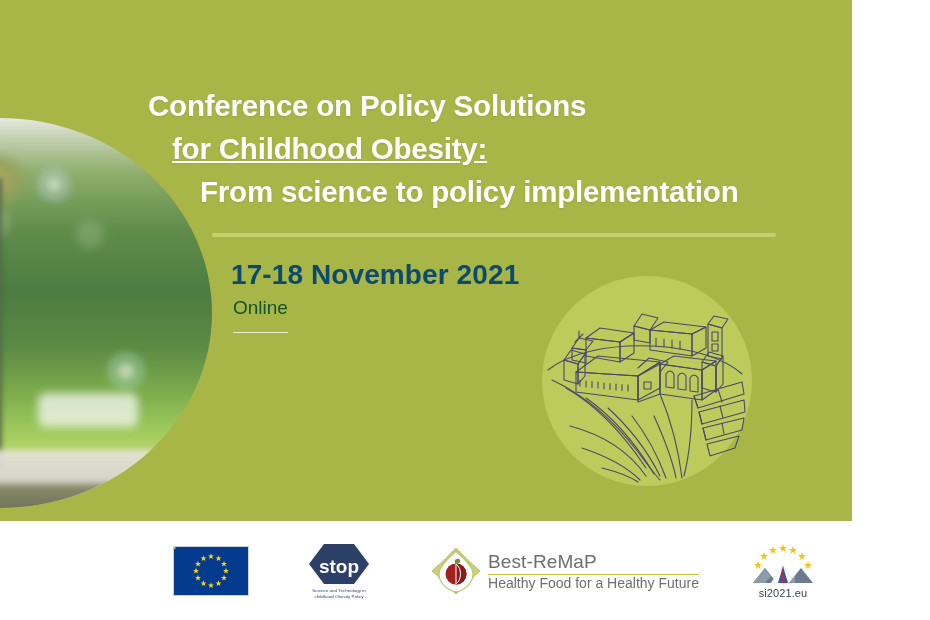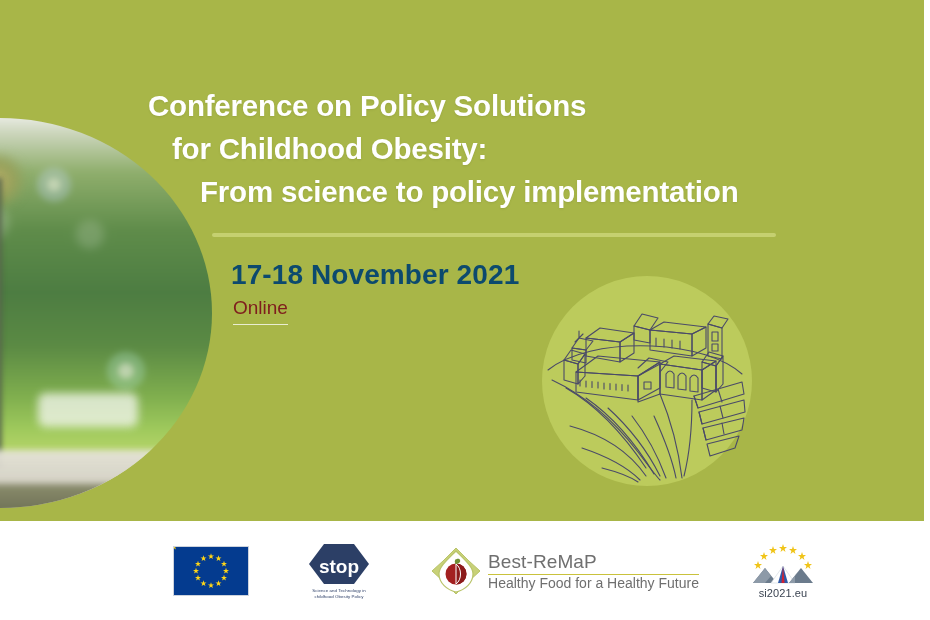--- a/index.html
+++ b/index.html
@@ -2,21 +2,21 @@
 <html><head>
 <meta charset="utf-8">
 <style>
   html,body{margin:0;padding:0;}
   body{
     width:930px;height:620px;overflow:hidden;
     font-family:"Liberation Sans","DejaVu Sans",sans-serif;
     background:#ffffff;
   }
   .banner{
-    position:relative;width:924px;height:620px;overflow:hidden;
+    position:relative;width:852px;height:620px;overflow:hidden;
     background:#ffffff;
   }
   
   .hero{
     position:absolute;left:0;top:0;width:930px;height:521px;
     background:#a8b648;overflow:hidden;
   }
   
   .photo-mask{
     position:absolute;left:-212px;top:118px;
@@ -76,36 +76,36 @@
     filter:blur(3px);
   }
   
   .title{
     position:absolute;left:140px;top:84px;width:700px;
     color:#ffffff;font-weight:bold;font-size:29.5px;line-height:43px;
     letter-spacing:-0.2px;
     text-shadow:0 1px 2px rgba(90,100,40,.18);
   }
   .tl1{display:block;padding-left:8px;}
-  .tl2{display:block;padding-left:32px;}
+  .tl2{display:block;padding-left:32px;text-decoration:underline;}
   .tl3{display:block;padding-left:60px;}
   
   .divider{
     position:absolute;left:212px;top:233px;width:564px;height:4px;
     background:#c6d273;border-radius:2px;opacity:.95;
   }
   
   .date{
     position:absolute;left:231px;top:259px;
     color:#0c4a6e;font-size:28px;font-weight:bold;letter-spacing:.1px;
   }
   .place{
     position:absolute;left:233px;top:297px;
-    color:#7f1d1d;font-size:19px;font-weight:normal;
-    padding-bottom:5px;border-bottom:1.5px solid rgba(255,255,255,.75);
+    color:#14532d;font-size:19px;font-weight:normal;
+    padding-bottom:13px;border-bottom:1.5px solid rgba(255,255,255,.75);
   }
   
   .castle-circle{
     position:absolute;left:542px;top:276px;width:210px;height:210px;
     border-radius:50%;background:#bccb5c;
   }
   .castle-svg{position:absolute;left:0;top:0;}
   
   .footer{
     position:absolute;left:0;top:521px;width:930px;height:99px;

